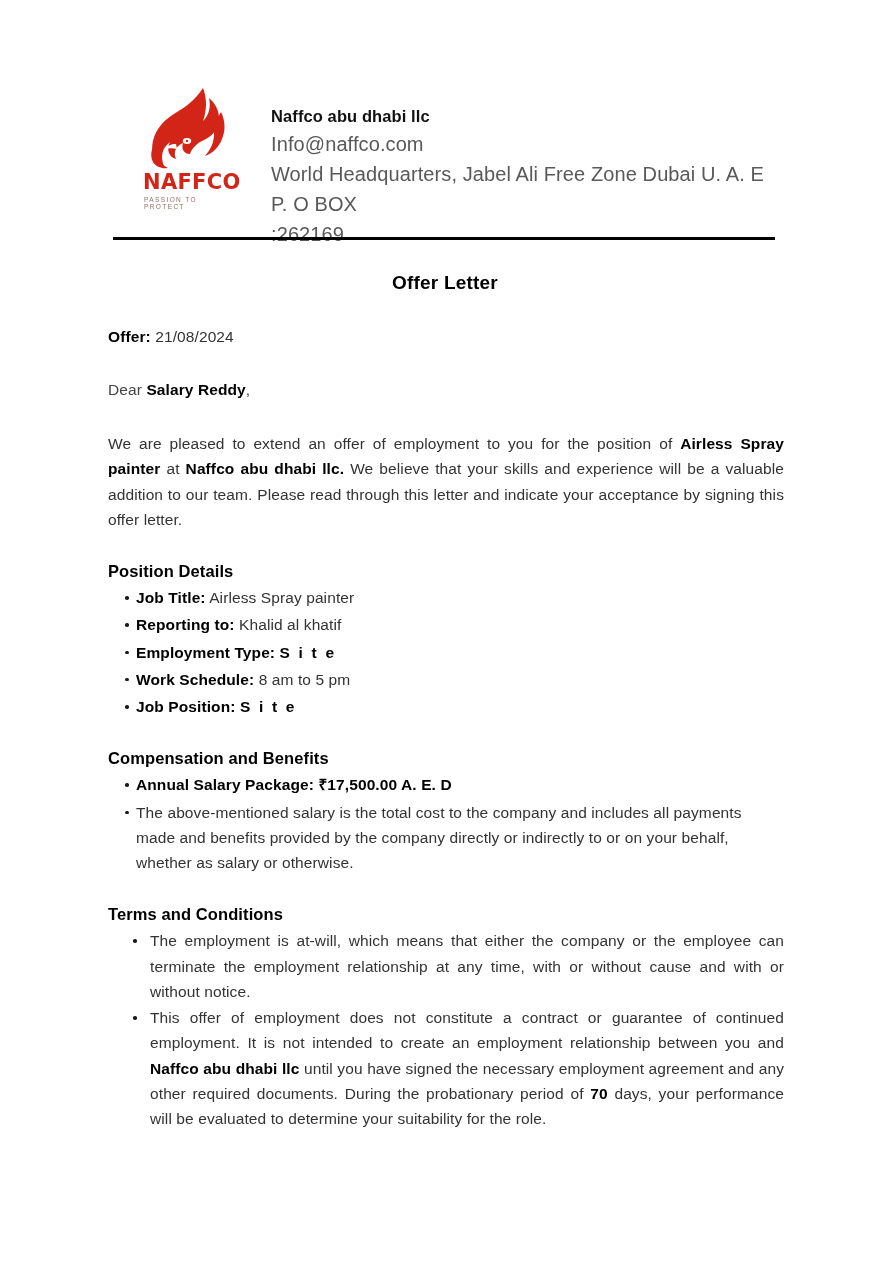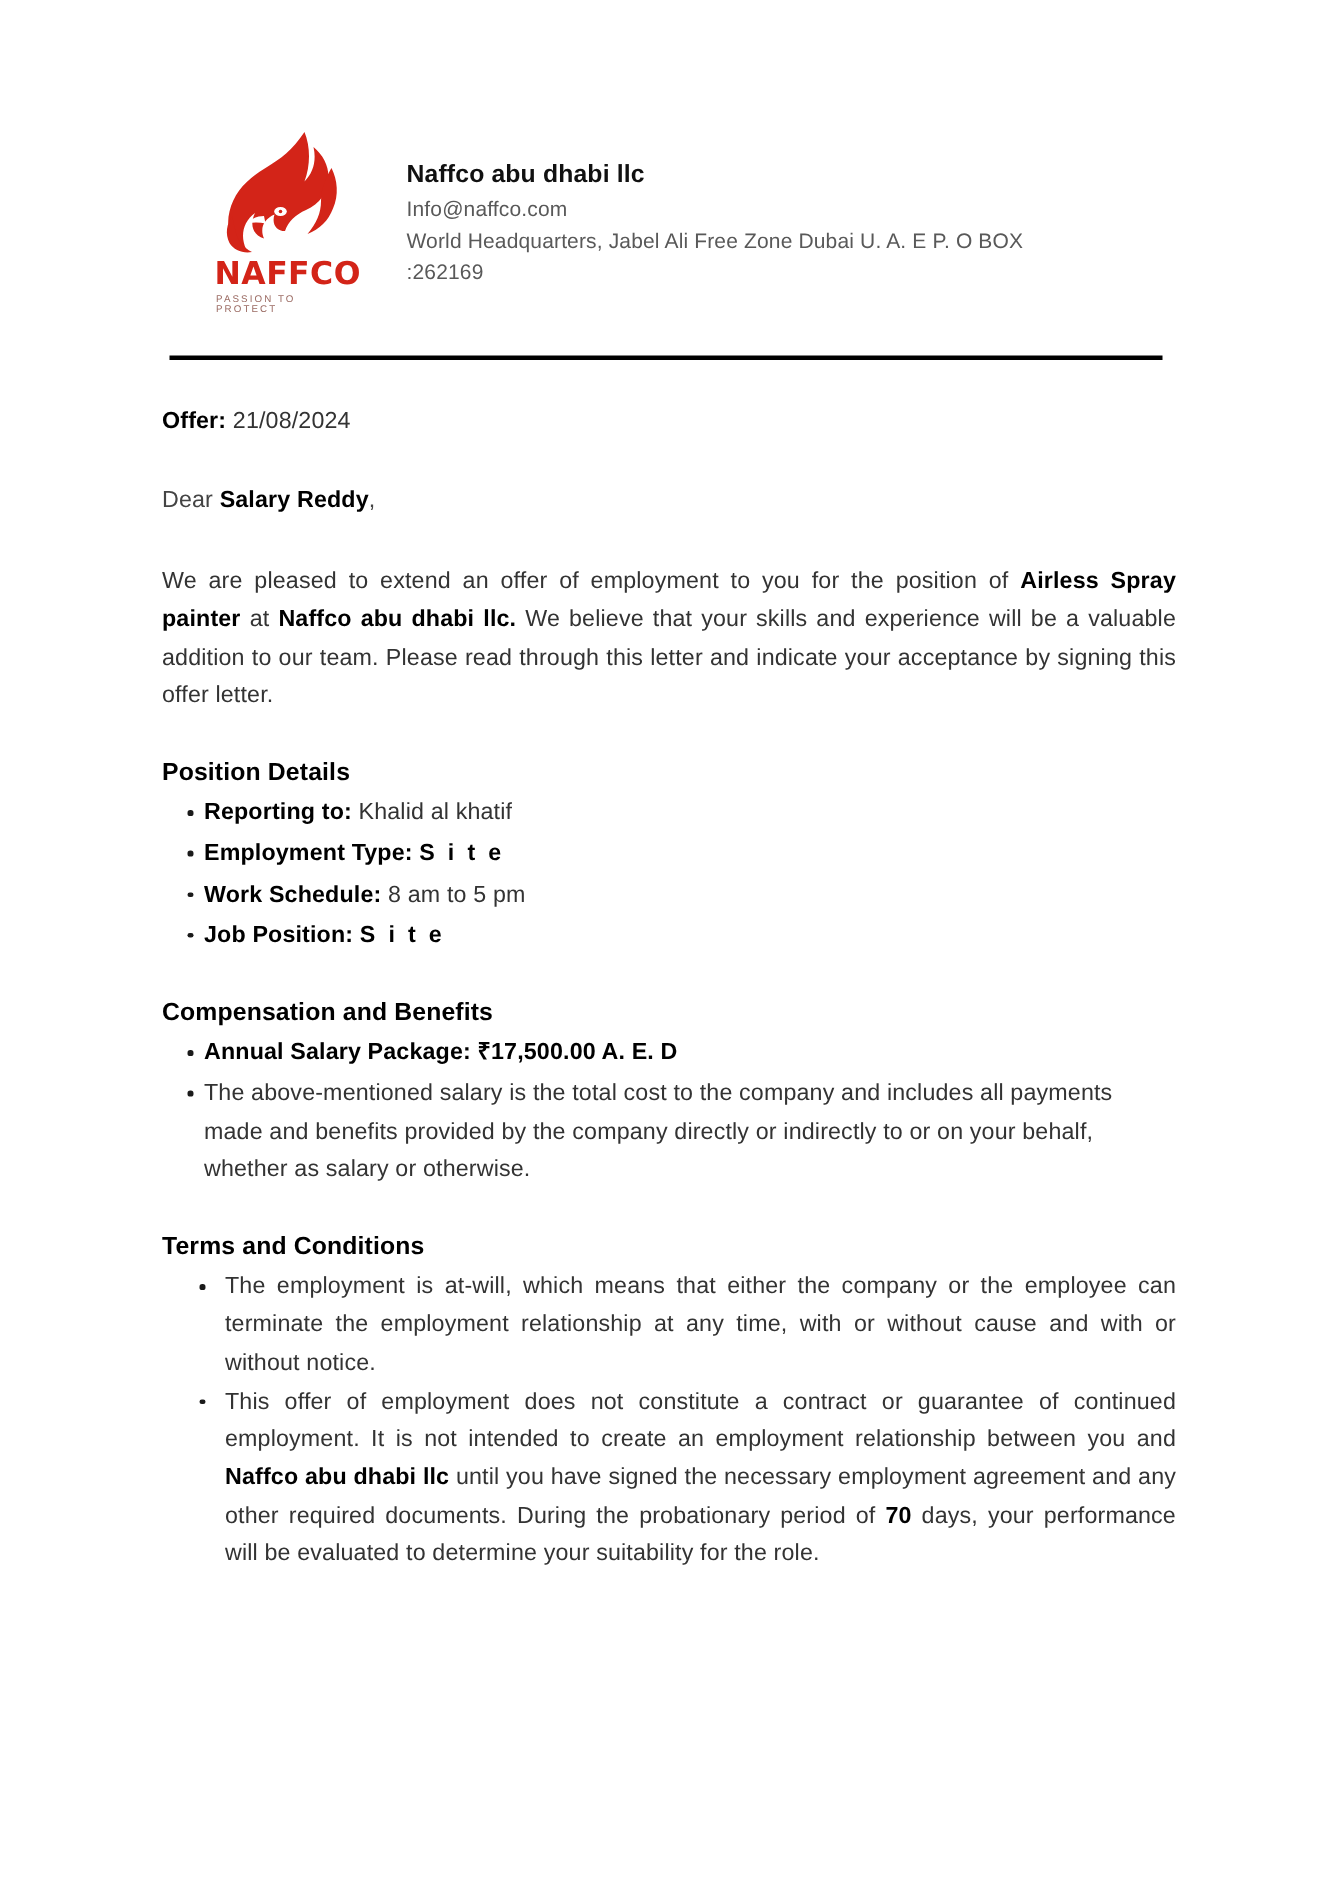--- a/index.html
+++ b/index.html
@@ -70,21 +70,21 @@
     padding-top: 21px;
   }
   .company-name {
     font-weight: bold;
     font-size: 16.5px;
     color: #111111;
     line-height: 1.45;
     letter-spacing: 0.1px;
   }
   .company-line {
-    font-size: 14px;
+    font-size: 20px;
     color: #595959;
     line-height: 1.5;
     letter-spacing: 0.1px;
   }
 
   .rule {
     position: absolute;
     left: 113px;
     top: 237px;
     width: 662px;
@@ -224,20 +224,21 @@
       <div class="company-line">World Headquarters, Jabel Ali Free Zone Dubai U. A. E P. O BOX</div>
       <div class="company-line">:262169</div>
     </div>
 
   </div>
 
   <div class="rule"></div>
 
   <div class="content">
 
+    <div class="doc-title">Offer Letter</div>
 
     <p class="line-date">
       <span class="lbl">Offer:</span>
       <span>21/08/2024</span>
     </p>
 
     <p class="line-salutation">
       <span>Dear</span>
       <span class="nm">Salary Reddy</span><span>,</span>
     </p>
@@ -246,20 +247,24 @@
       <span>We are pleased to extend an offer of employment to you for the position of</span>
       <b>Airless Spray painter</b>
       <span>at</span>
       <b>Naffco abu dhabi llc.</b>
       <span>We believe that your skills and experience will be a valuable addition to our team. Please read through this letter and indicate your acceptance by signing this offer letter.</span>
     </p>
 
     <div class="section-head">Position Details</div>
     <ul class="bullets list-tight">
       <li>
+        <b>Job Title:</b>
+        <span>Airless Spray painter</span>
+      </li>
+      <li>
         <b>Reporting to:</b>
         <span>Khalid al khatif</span>
       </li>
       <li>
         <b>Employment Type:</b>
         <b class="spaced">S i t e</b>
       </li>
       <li>
         <b>Work Schedule:</b>
         <span>8 am to 5 pm</span>

